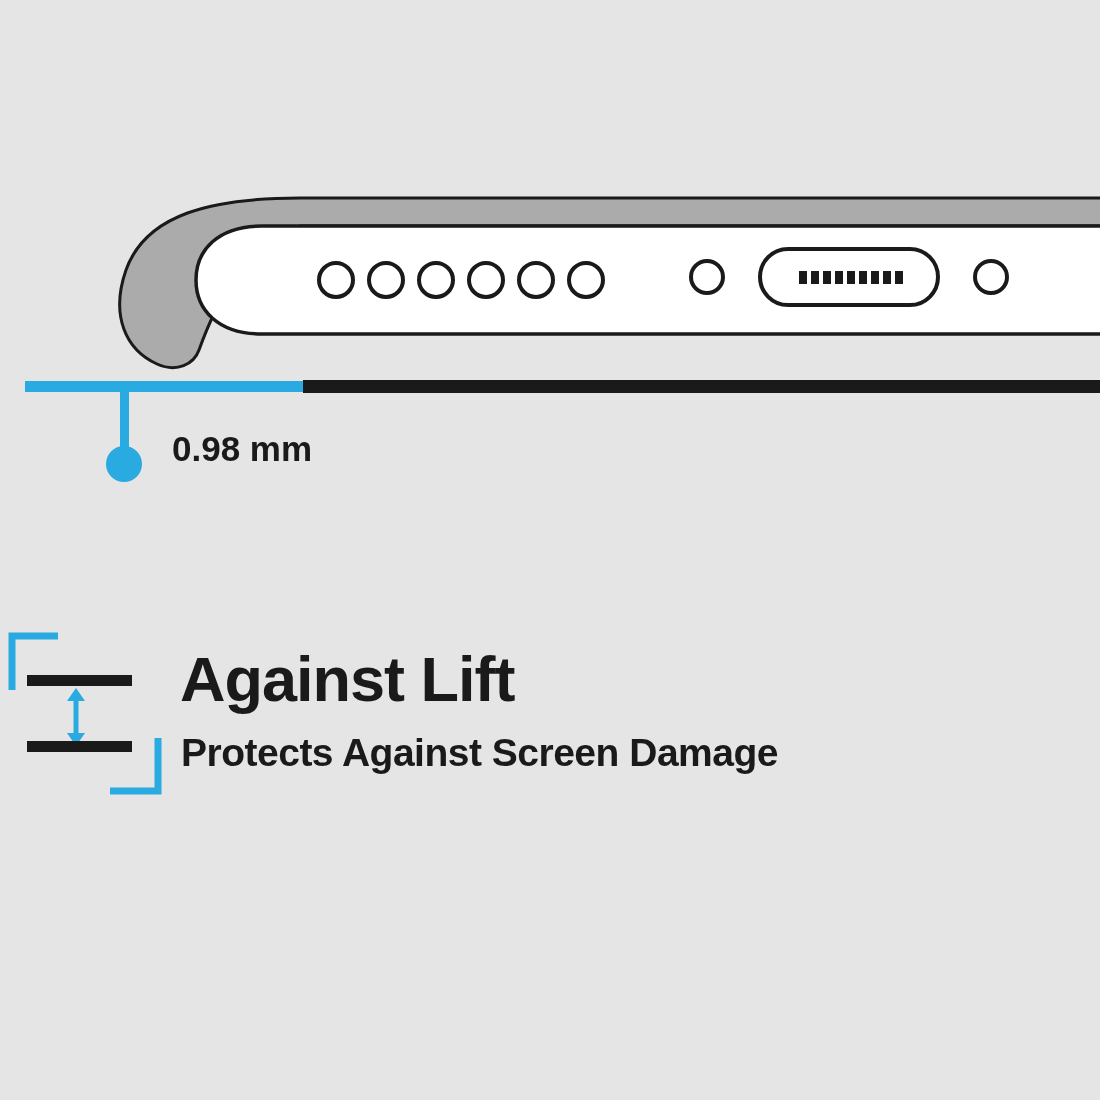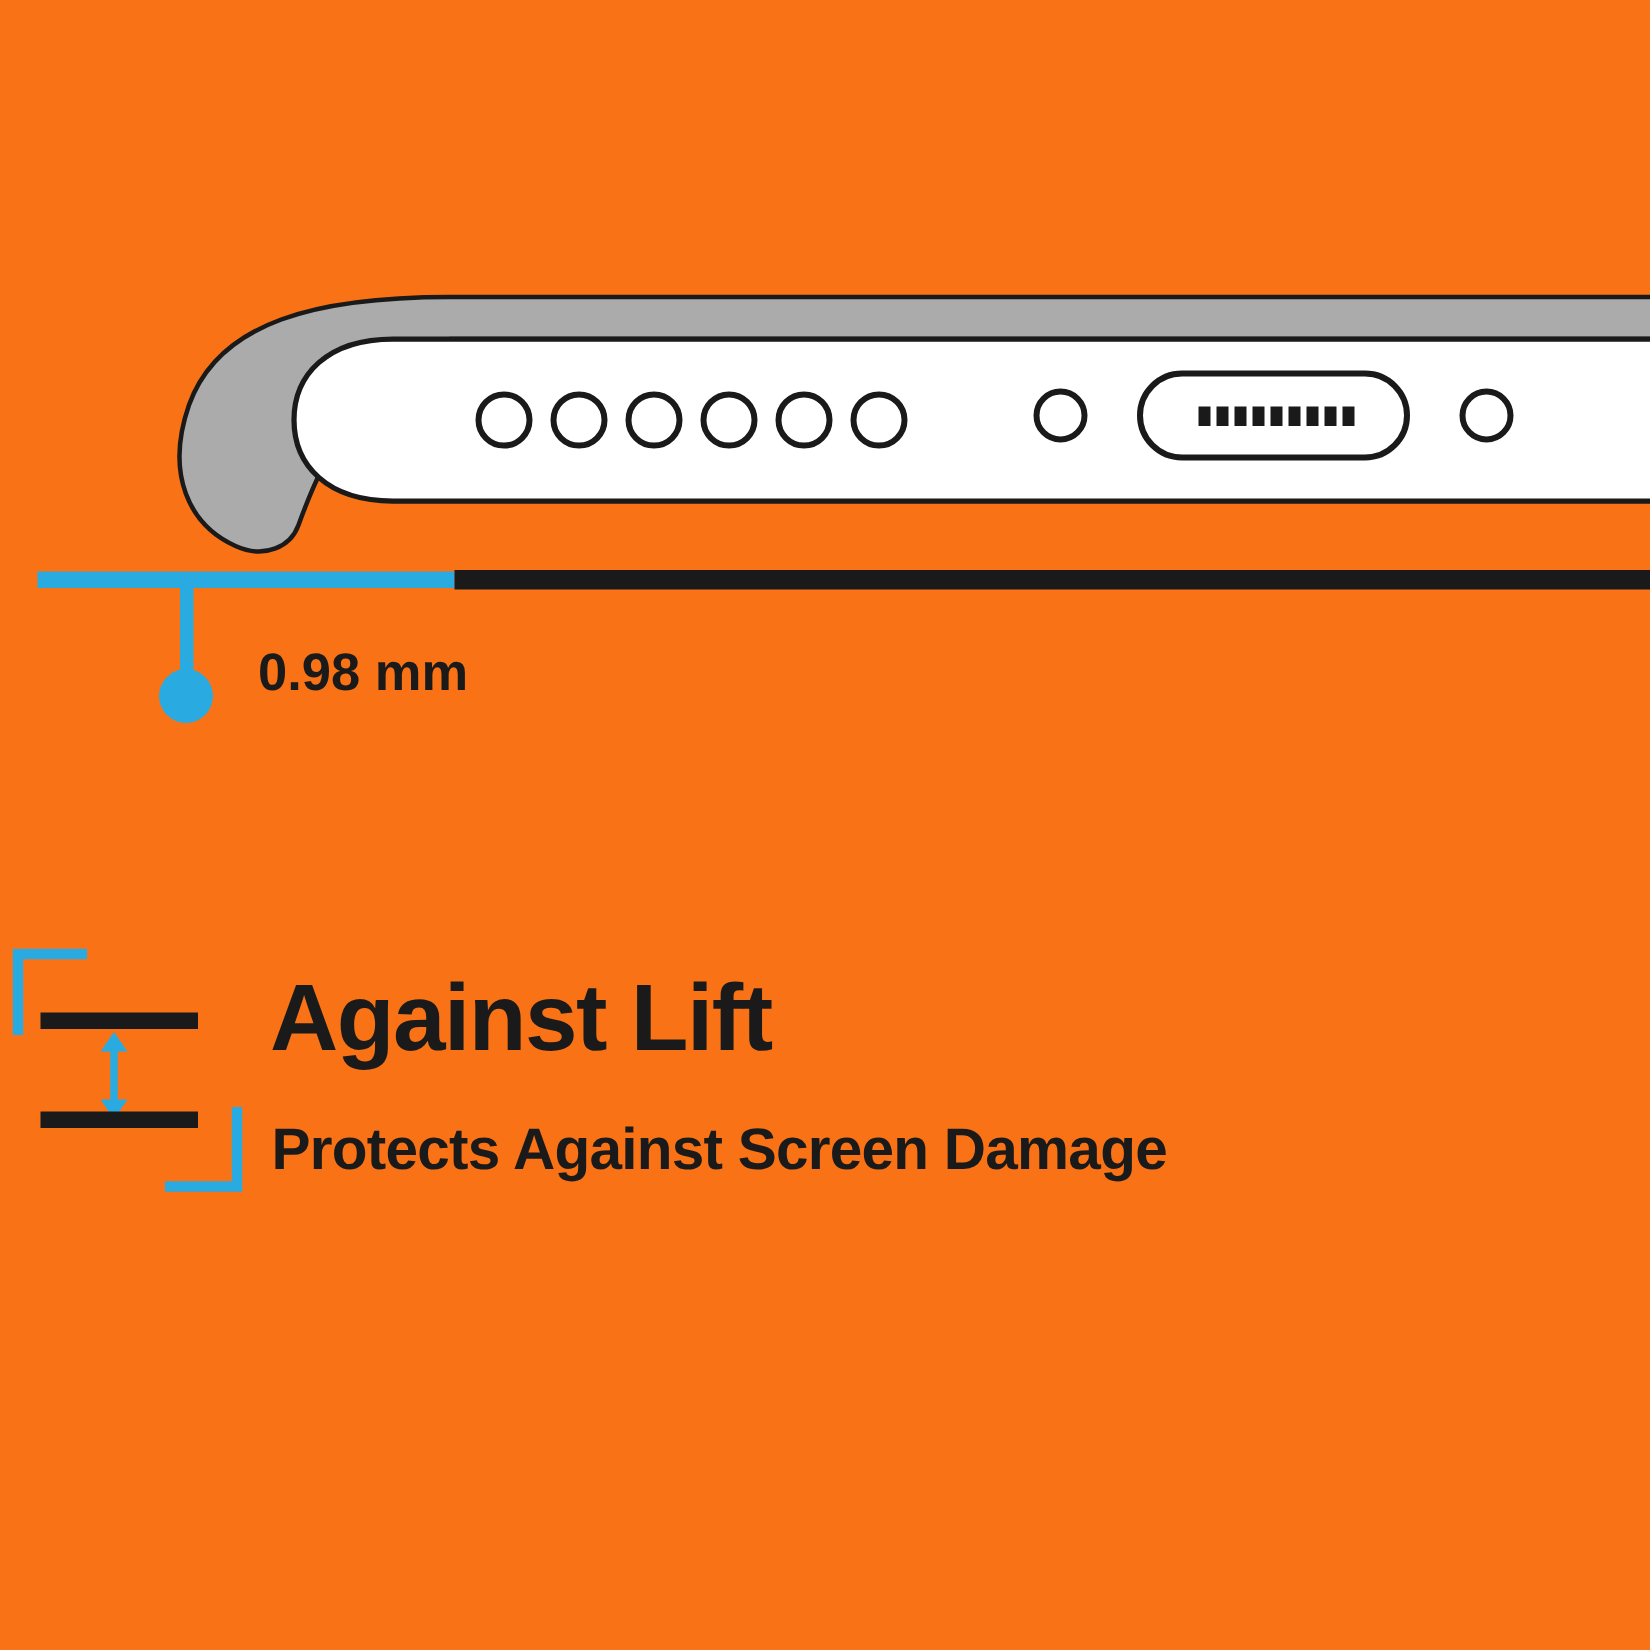--- a/index.html
+++ b/index.html
@@ -6,21 +6,21 @@
     --accent:#29ABE2;
     --ink:#1A1A1A;
     --case-gray:#ABABAB;
   }
   html,body{margin:0;padding:0;background:#ffffff;}
   body{font-family:"Liberation Sans", sans-serif;}
   .canvas{
     position:relative;
     width:1100px;
     height:1100px;
-    background:#f97316;
+    background:#e5e5e5;
     overflow:hidden;
   }
   .canvas svg{position:absolute;top:0;left:0;}
 
   
   .case-gray{fill:var(--case-gray);stroke:var(--ink);stroke-width:3;}
   .phone-body{fill:#ffffff;stroke:var(--ink);stroke-width:3.5;}
   .hole{fill:#ffffff;stroke:var(--ink);stroke-width:4;}
   .port{fill:#ffffff;stroke:var(--ink);stroke-width:4;}
   .pin{fill:var(--ink);}
@@ -53,21 +53,20 @@
     letter-spacing:-1px;
   }
   .feature-subtitle{
     position:absolute;
     left:181px;
     top:731px;
     font-size:39px;
     font-weight:bold;
     color:var(--ink);
     letter-spacing:-0.5px;
-    margin-top:14px;
   }
 </style>
 </head>
 <body>
 
 <div class="canvas">
 
   <svg width="1100" height="1100" viewBox="0 0 1100 1100">
 
     <path class="case-gray" d="M 1104 198 L 300 198

